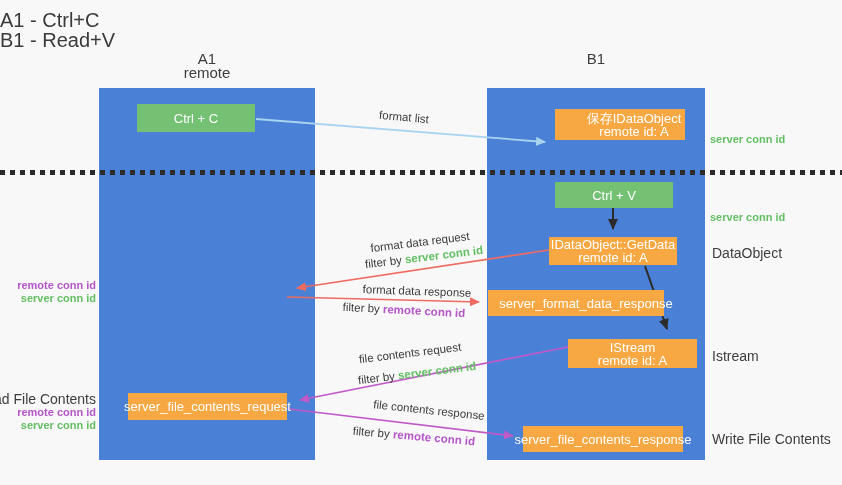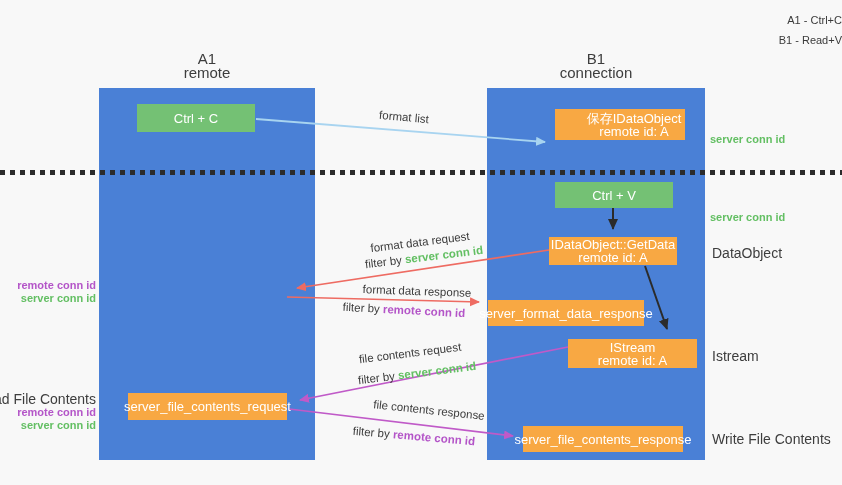--- a/index.html
+++ b/index.html
@@ -9,21 +9,21 @@
     color:#3d3d3d;
   }
   .stage{
     position:relative;
     width:842px;height:485px;
     overflow:hidden;
     background:#f8f8f8;
   }
   .title{
     position:absolute;left:0;top:10px;width:842px;
-    text-align:right;font-size:11px;line-height:20px;color:#3a3a3a;
+    text-align:left;font-size:20px;line-height:20px;color:#3a3a3a;
   }
   .colhead{
     position:absolute;top:52px;text-align:center;
     font-size:15px;line-height:14px;color:#3d3d3d;
   }
   .col{
     position:absolute;top:88px;height:372px;
     background:#4a80d6;
   }
   .dotted{
@@ -64,21 +64,20 @@
     <div>A1 - Ctrl+C</div>
     <div>B1 - Read+V</div>
   </div>
 
   <div class="colhead" style="left:99px;width:216px;">
     <div>A1</div>
     <div>remote</div>
   </div>
   <div class="colhead" style="left:487px;width:218px;">
     <div>B1</div>
-    <div>connection</div>
   </div>
 
   <div class="col" style="left:99px;width:216px;"></div>
   <div class="col" style="left:487px;width:218px;"></div>
 
   <div class="dotted"></div>
 
   <svg class="overlay" width="842" height="485">
     <defs>
       <marker id="m-lb" markerUnits="userSpaceOnUse" markerWidth="11" markerHeight="10" refX="9" refY="4.5" orient="auto">
@@ -120,21 +119,21 @@
     <div>IDataObject::GetData</div>
     <div>remote id: A</div>
   </div>
 
   <div class="box orange" style="left:568px;top:339px;width:129px;height:29px;">
     <div>IStream</div>
     <div>remote id: A</div>
   </div>
 
 
-  <div class="box orange" style="left:488px;top:300px;width:156px;height:26px;">
+  <div class="box orange" style="left:488px;top:290px;width:156px;height:26px;padding-left:20px;">
     <div>server_format_data_response</div>
   </div>
 
   <div class="box orange" style="left:128px;top:393px;width:159px;height:27px;">
     <div>server_file_contents_request</div>
   </div>
 
   <div class="box orange" style="left:523px;top:426px;width:160px;height:26px;">
     <div>server_file_contents_response</div>
   </div>

